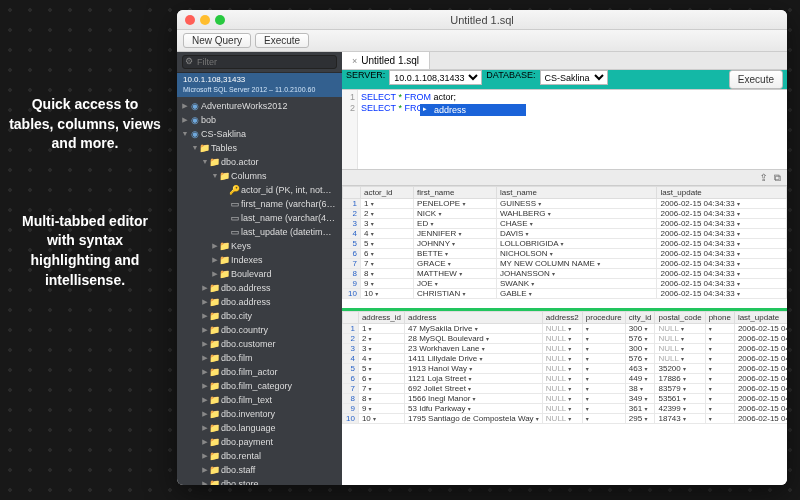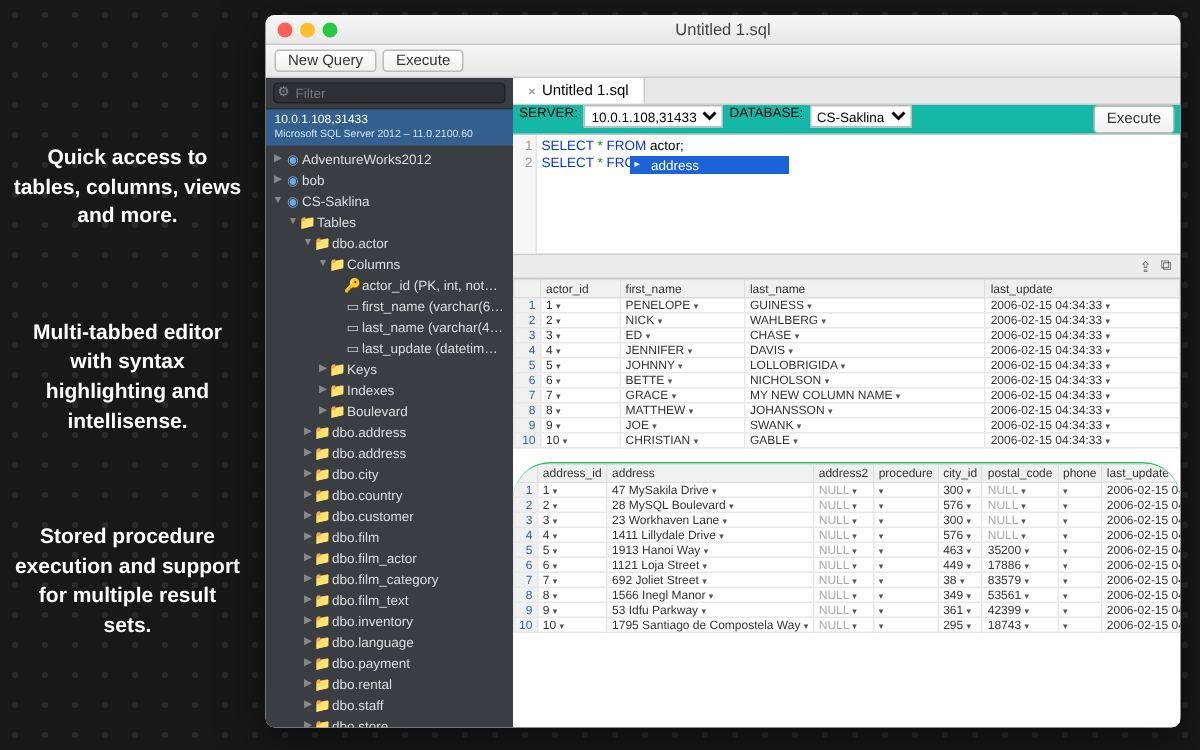--- a/index.html
+++ b/index.html
@@ -49,31 +49,30 @@
 .intelli::before { content: "▸"; position: absolute; left: 3px; top: 1px; font-size: 7px; }
 .results-bar { height: 16px; background: #ececec; border-bottom: 1px solid #ccc; display: flex; justify-content: flex-end; align-items: center; padding: 0 6px; gap: 6px; color: #666; font-size: 10px; }
 .results { flex: 1; overflow: auto; }
 table { border-collapse: collapse; width: 100%; font-size: 8px; }
 th { background: #f0f0f0; border: 1px solid #ddd; padding: 1px 3px; font-weight: normal; color: #333; text-align: left; position: sticky; top: 0; }
 td { border: 1px solid #e8e8e8; padding: 0 3px; white-space: nowrap; color: #333; }
 td.rownum { background: #f0f0f0; color: #2862c7; text-align: right; width: 18px; }
 .null { color: #aaa; }
 .dd { color: #555; font-size: 6px; }
 .status { height: 16px; background: #ececec; border-top: 1px solid #ccc; text-align: center; font-size: 9px; color: #777; line-height: 16px; }
-.results2 { flex: 1; overflow: auto; border-top: 1px solid #22c55e; border-radius: 25px; }
+.results2 { flex: 1; overflow: auto; border-top: 3px solid #22c55e; }
 </style>
 </head>
 <body>
 
 <div class="bg-pattern"></div>
 
 <div class="captions">
   <div class="caption">Quick access to tables, columns, views and more.</div>
   <div class="caption">Multi-tabbed editor with syntax highlighting and intellisense.</div>
-  <div class="caption">Stored procedure execution and support for multiple result sets.</div>
 </div>
 
 <div class="window">
 
   <div class="titlebar">
     <div class="traffic">
       <span class="tl-close"></span>
       <span class="tl-min"></span>
       <span class="tl-max"></span>
     </div>

